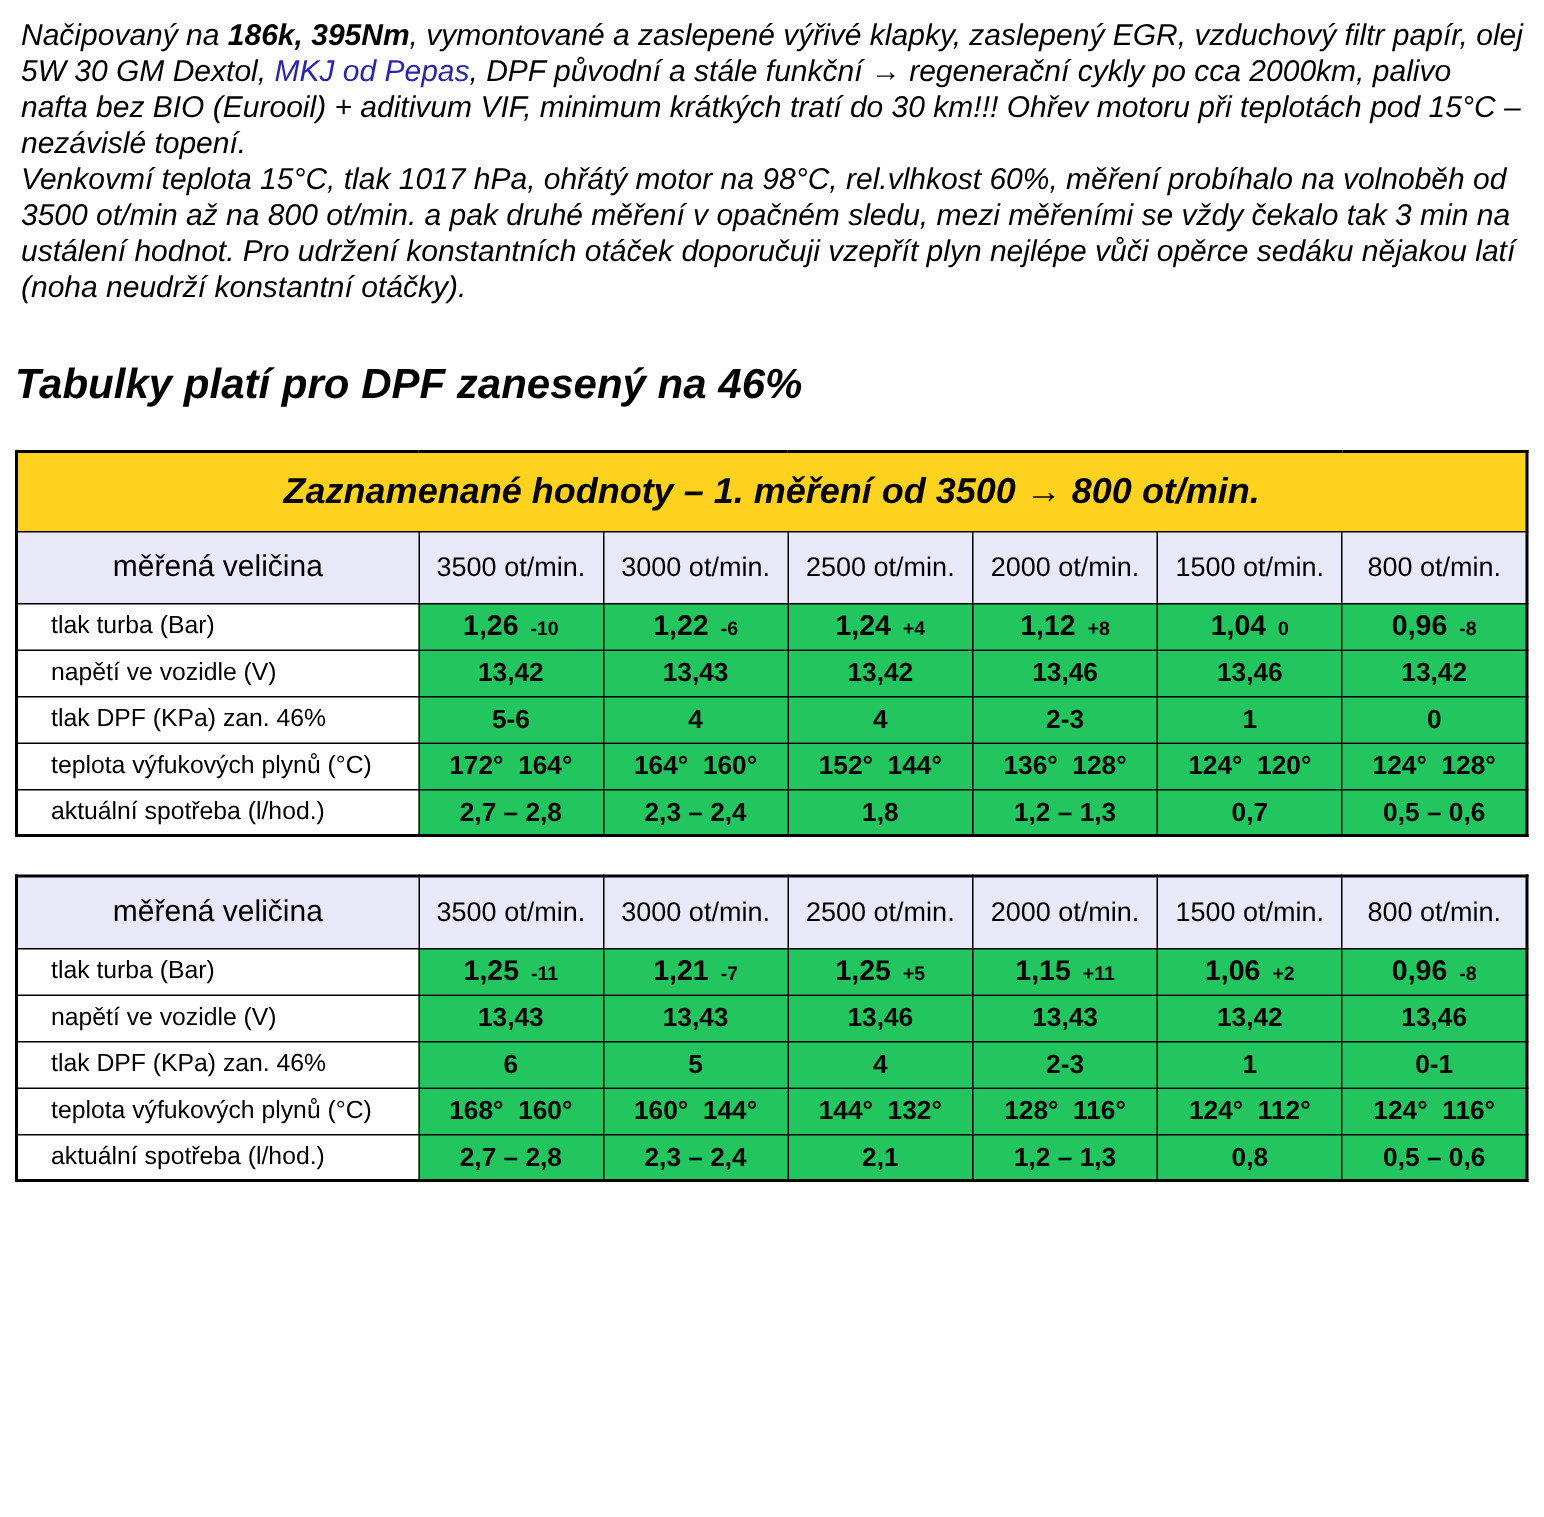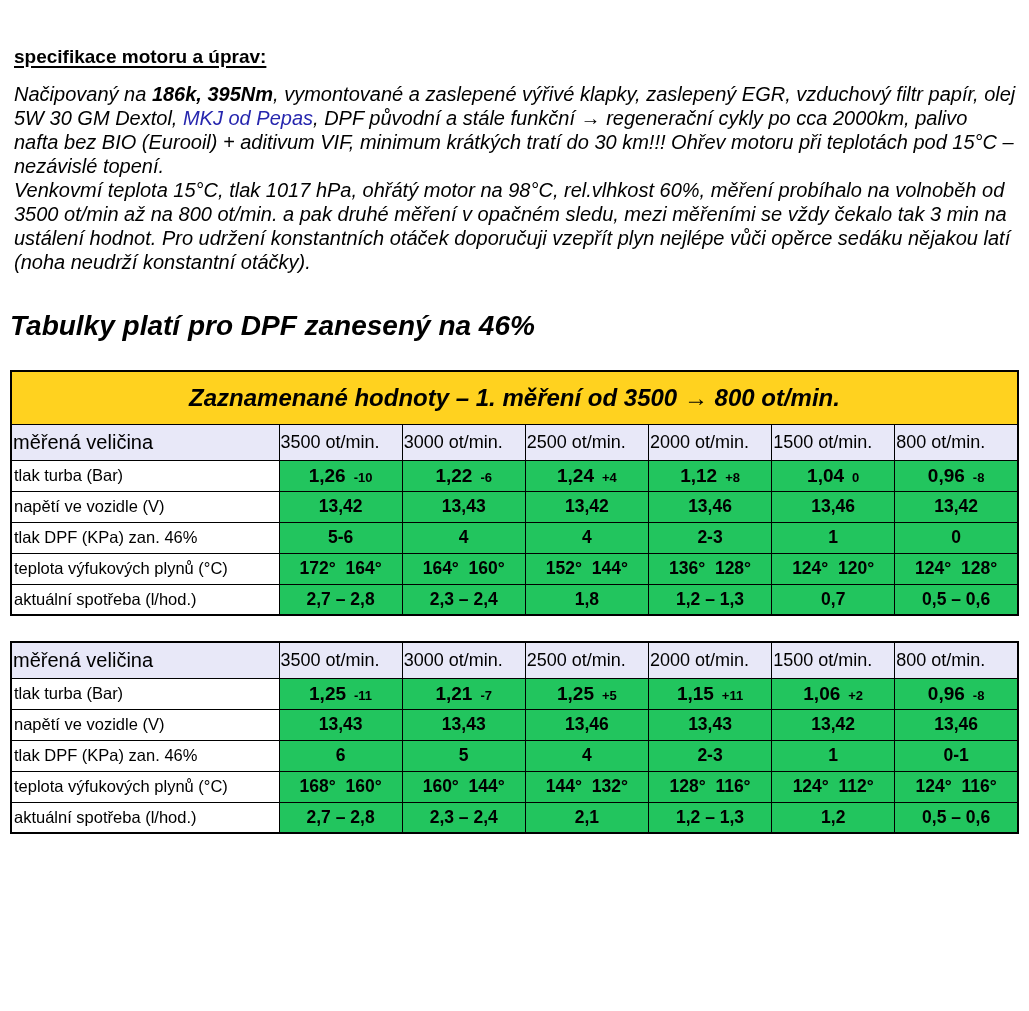--- a/index.html
+++ b/index.html
@@ -87,31 +87,31 @@
     padding: 4px 12px;
   }
   .table-title-text {
     font-size: 24px;
     font-weight: bold;
     font-style: italic;
   }
   tr.col-header-row th {
     background: var(--lavender);
     font-weight: normal;
-    height: 36px;
-    text-align: left;
+    height: 48px;
+    text-align: center;
     vertical-align: middle;
     font-size: 18px;
   }
   tr.col-header-row th.row-header-label {
     font-size: 20px;
   }
   td.row-label {
     text-align: left;
-    padding: 4px 4px 4px 2px;
+    padding: 4px 4px 4px 22px;
     font-size: 16.5px;
     height: 31px;
     background: #fff;
   }
   td.data-cell {
     text-align: center;
     vertical-align: middle;
     font-weight: bold;
     font-size: 17.5px;
     height: 31px;
@@ -127,21 +127,20 @@
     font-weight: bold;
     margin-left: 8px;
   }
 </style>
 </head>
 <body>
 
 <div class="page">
 
 
-  <h2 class="section-heading">specifikace motoru a úprav:</h2>
 
   <p class="body-text"><span class="seg-normal">Načipovaný na </span><span class="seg-bold">186k, 395Nm</span><span class="seg-normal">, vymontované a zaslepené výřivé klapky, zaslepený EGR, vzduchový filtr papír, olej 5W 30 GM Dextol, </span><span class="seg-link">MKJ od Pepas</span><span class="seg-normal">, DPF původní a stále funkční → regenerační cykly po cca 2000km, palivo nafta bez BIO (Eurooil) + aditivum VIF, minimum krátkých tratí do 30 km!!! Ohřev motoru při teplotách pod 15°C – nezávislé topení.</span></p>
 
 
   <p class="body-text">Venkovmí teplota 15°C, tlak 1017 hPa, ohřátý motor na 98°C, rel.vlhkost 60%, měření probíhalo na volnoběh od 3500 ot/min až na 800 ot/min. a pak druhé měření v opačném sledu, mezi měřeními se vždy čekalo tak 3 min na ustálení hodnot. Pro udržení konstantních otáček doporučuji vzepřít plyn nejlépe vůči opěrce sedáku nějakou latí (noha neudrží konstantní otáčky).</p>
 
   <div class="dpf-note">Tabulky platí pro DPF zanesený na 46%</div>
 
   <table class="meas-table">
     <colgroup>
@@ -275,19 +274,19 @@
           <td class="data-cell">128°  116°</td>
           <td class="data-cell">124°  112°</td>
           <td class="data-cell">124°  116°</td>
         </tr>
         <tr>
           <td class="row-label">aktuální spotřeba (l/hod.)</td>
           <td class="data-cell">2,7 – 2,8</td>
           <td class="data-cell">2,3 – 2,4</td>
           <td class="data-cell">2,1</td>
           <td class="data-cell">1,2 – 1,3</td>
-          <td class="data-cell">1,2</td>
+          <td class="data-cell">0,8</td>
           <td class="data-cell">0,5 – 0,6</td>
         </tr>
       </tbody>
   </table>
 
 </div>
 
 </body></html>

